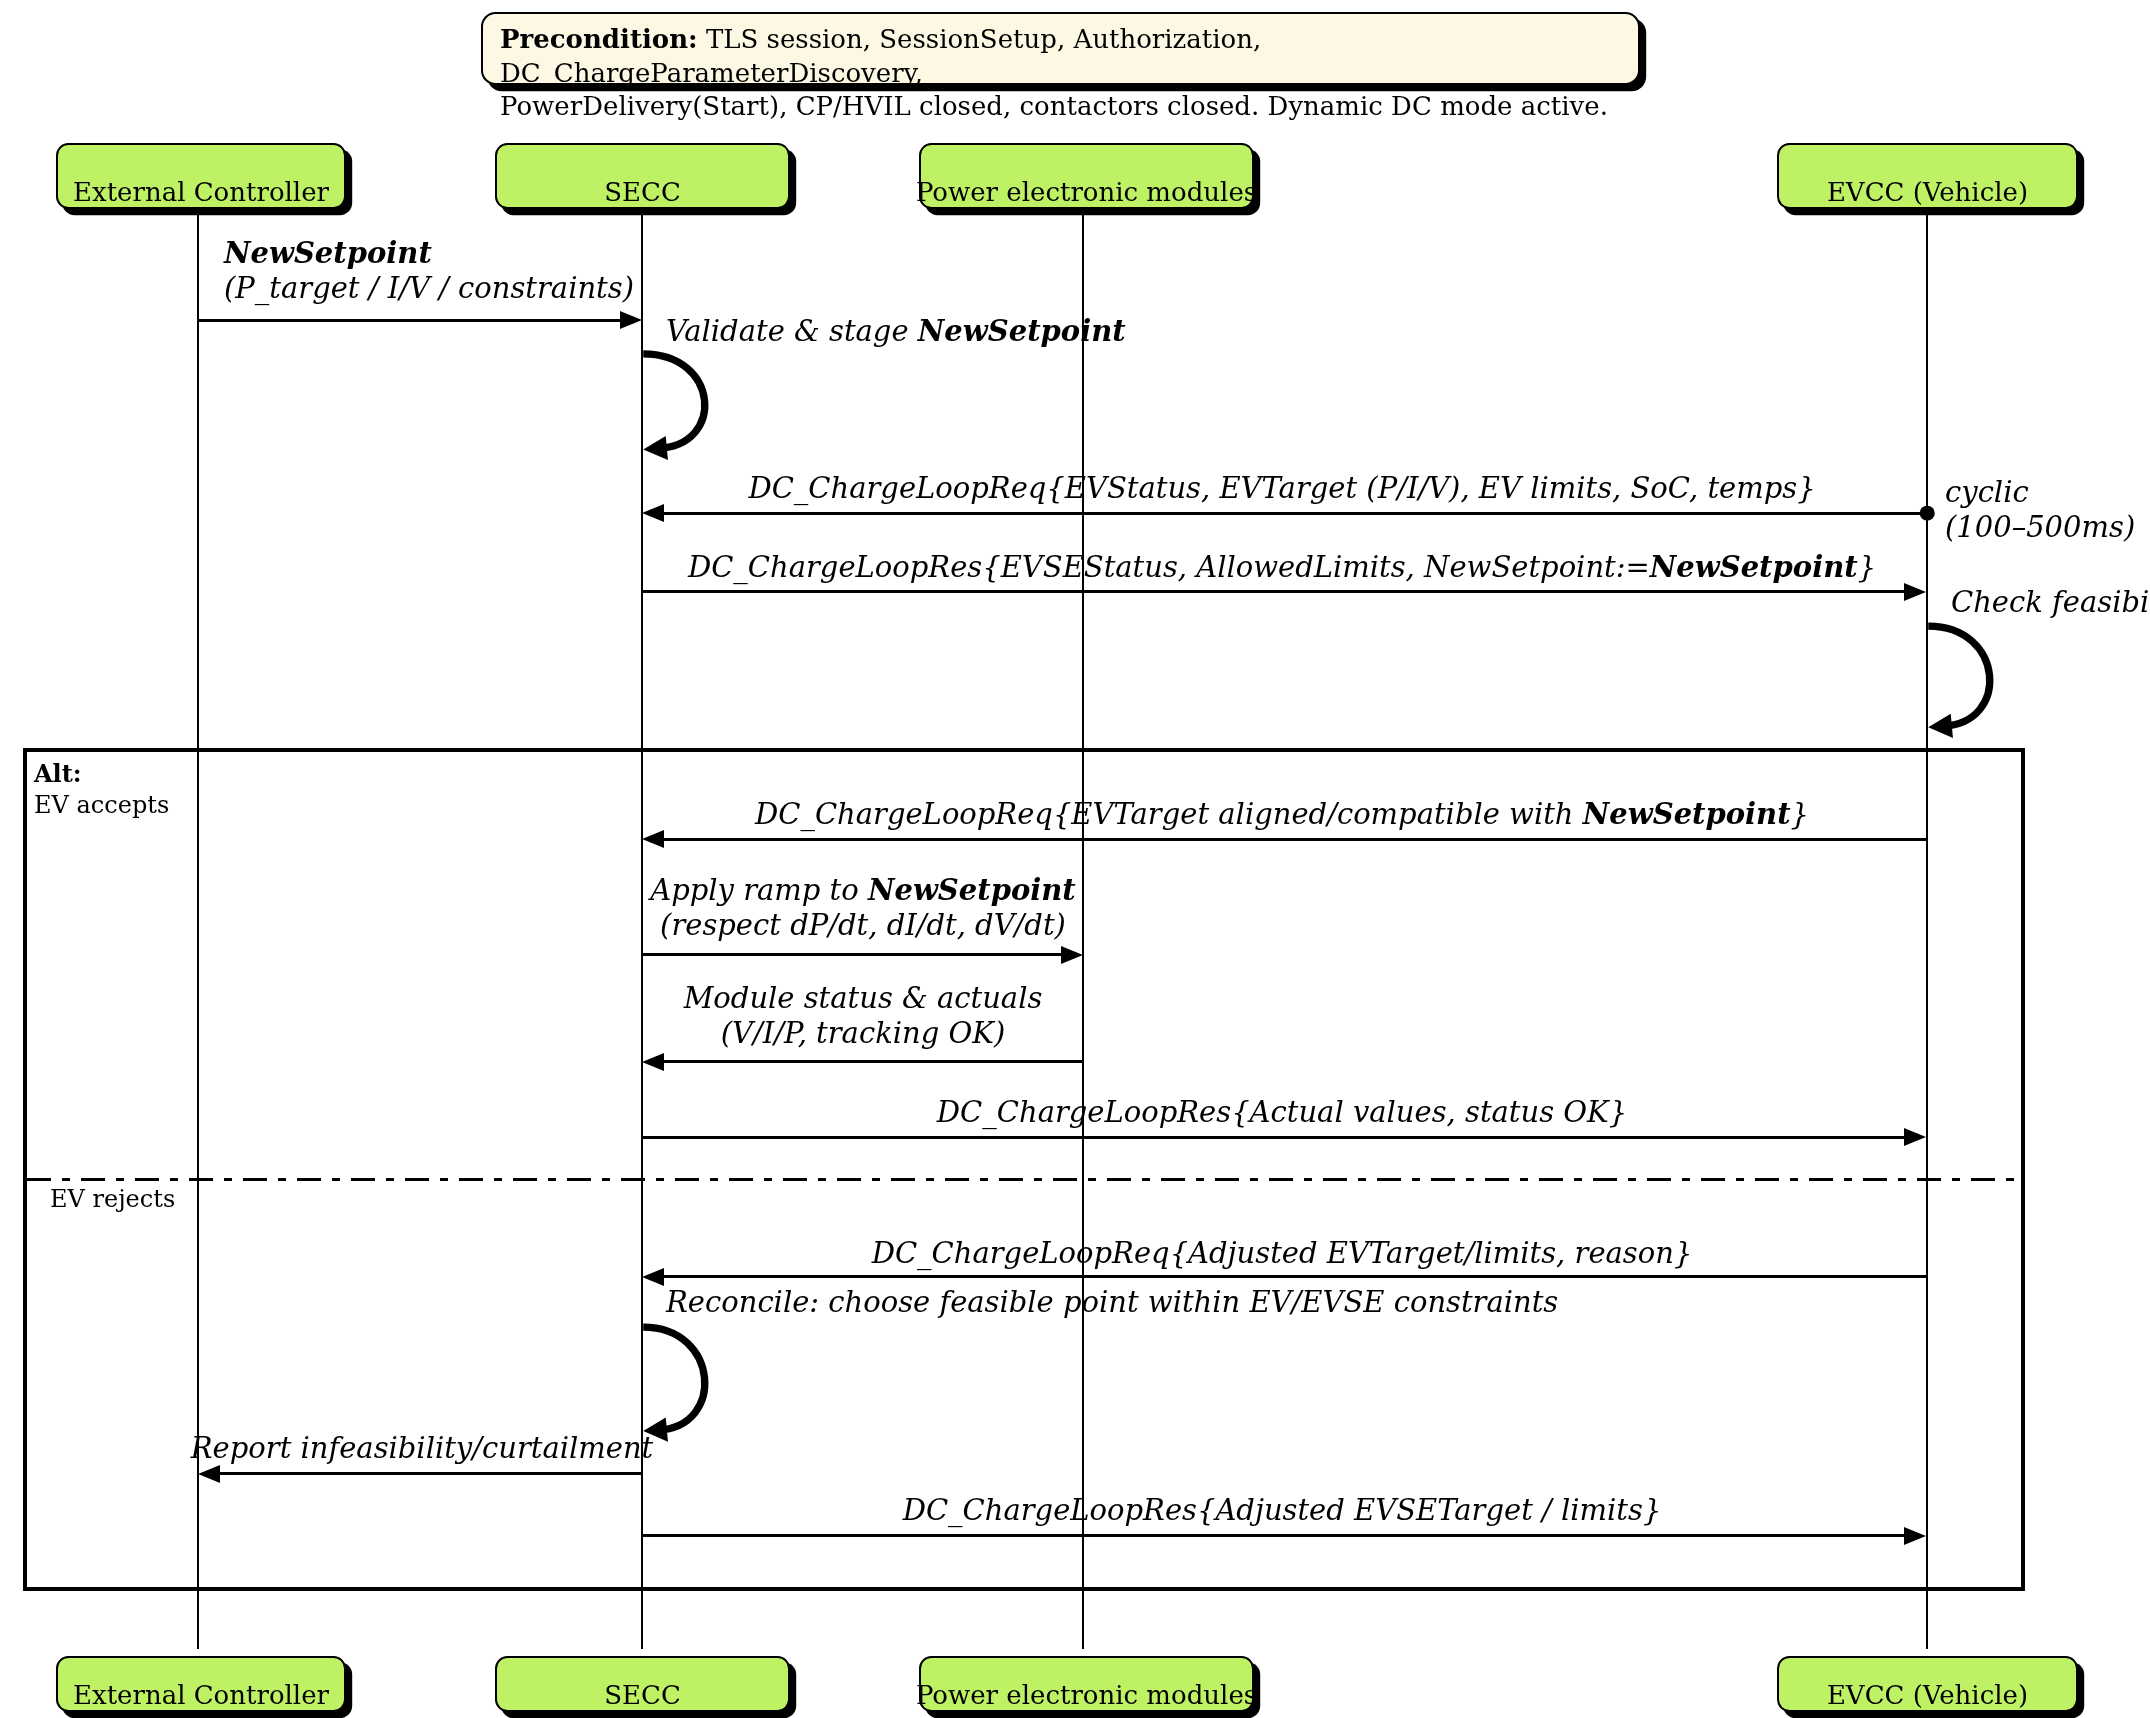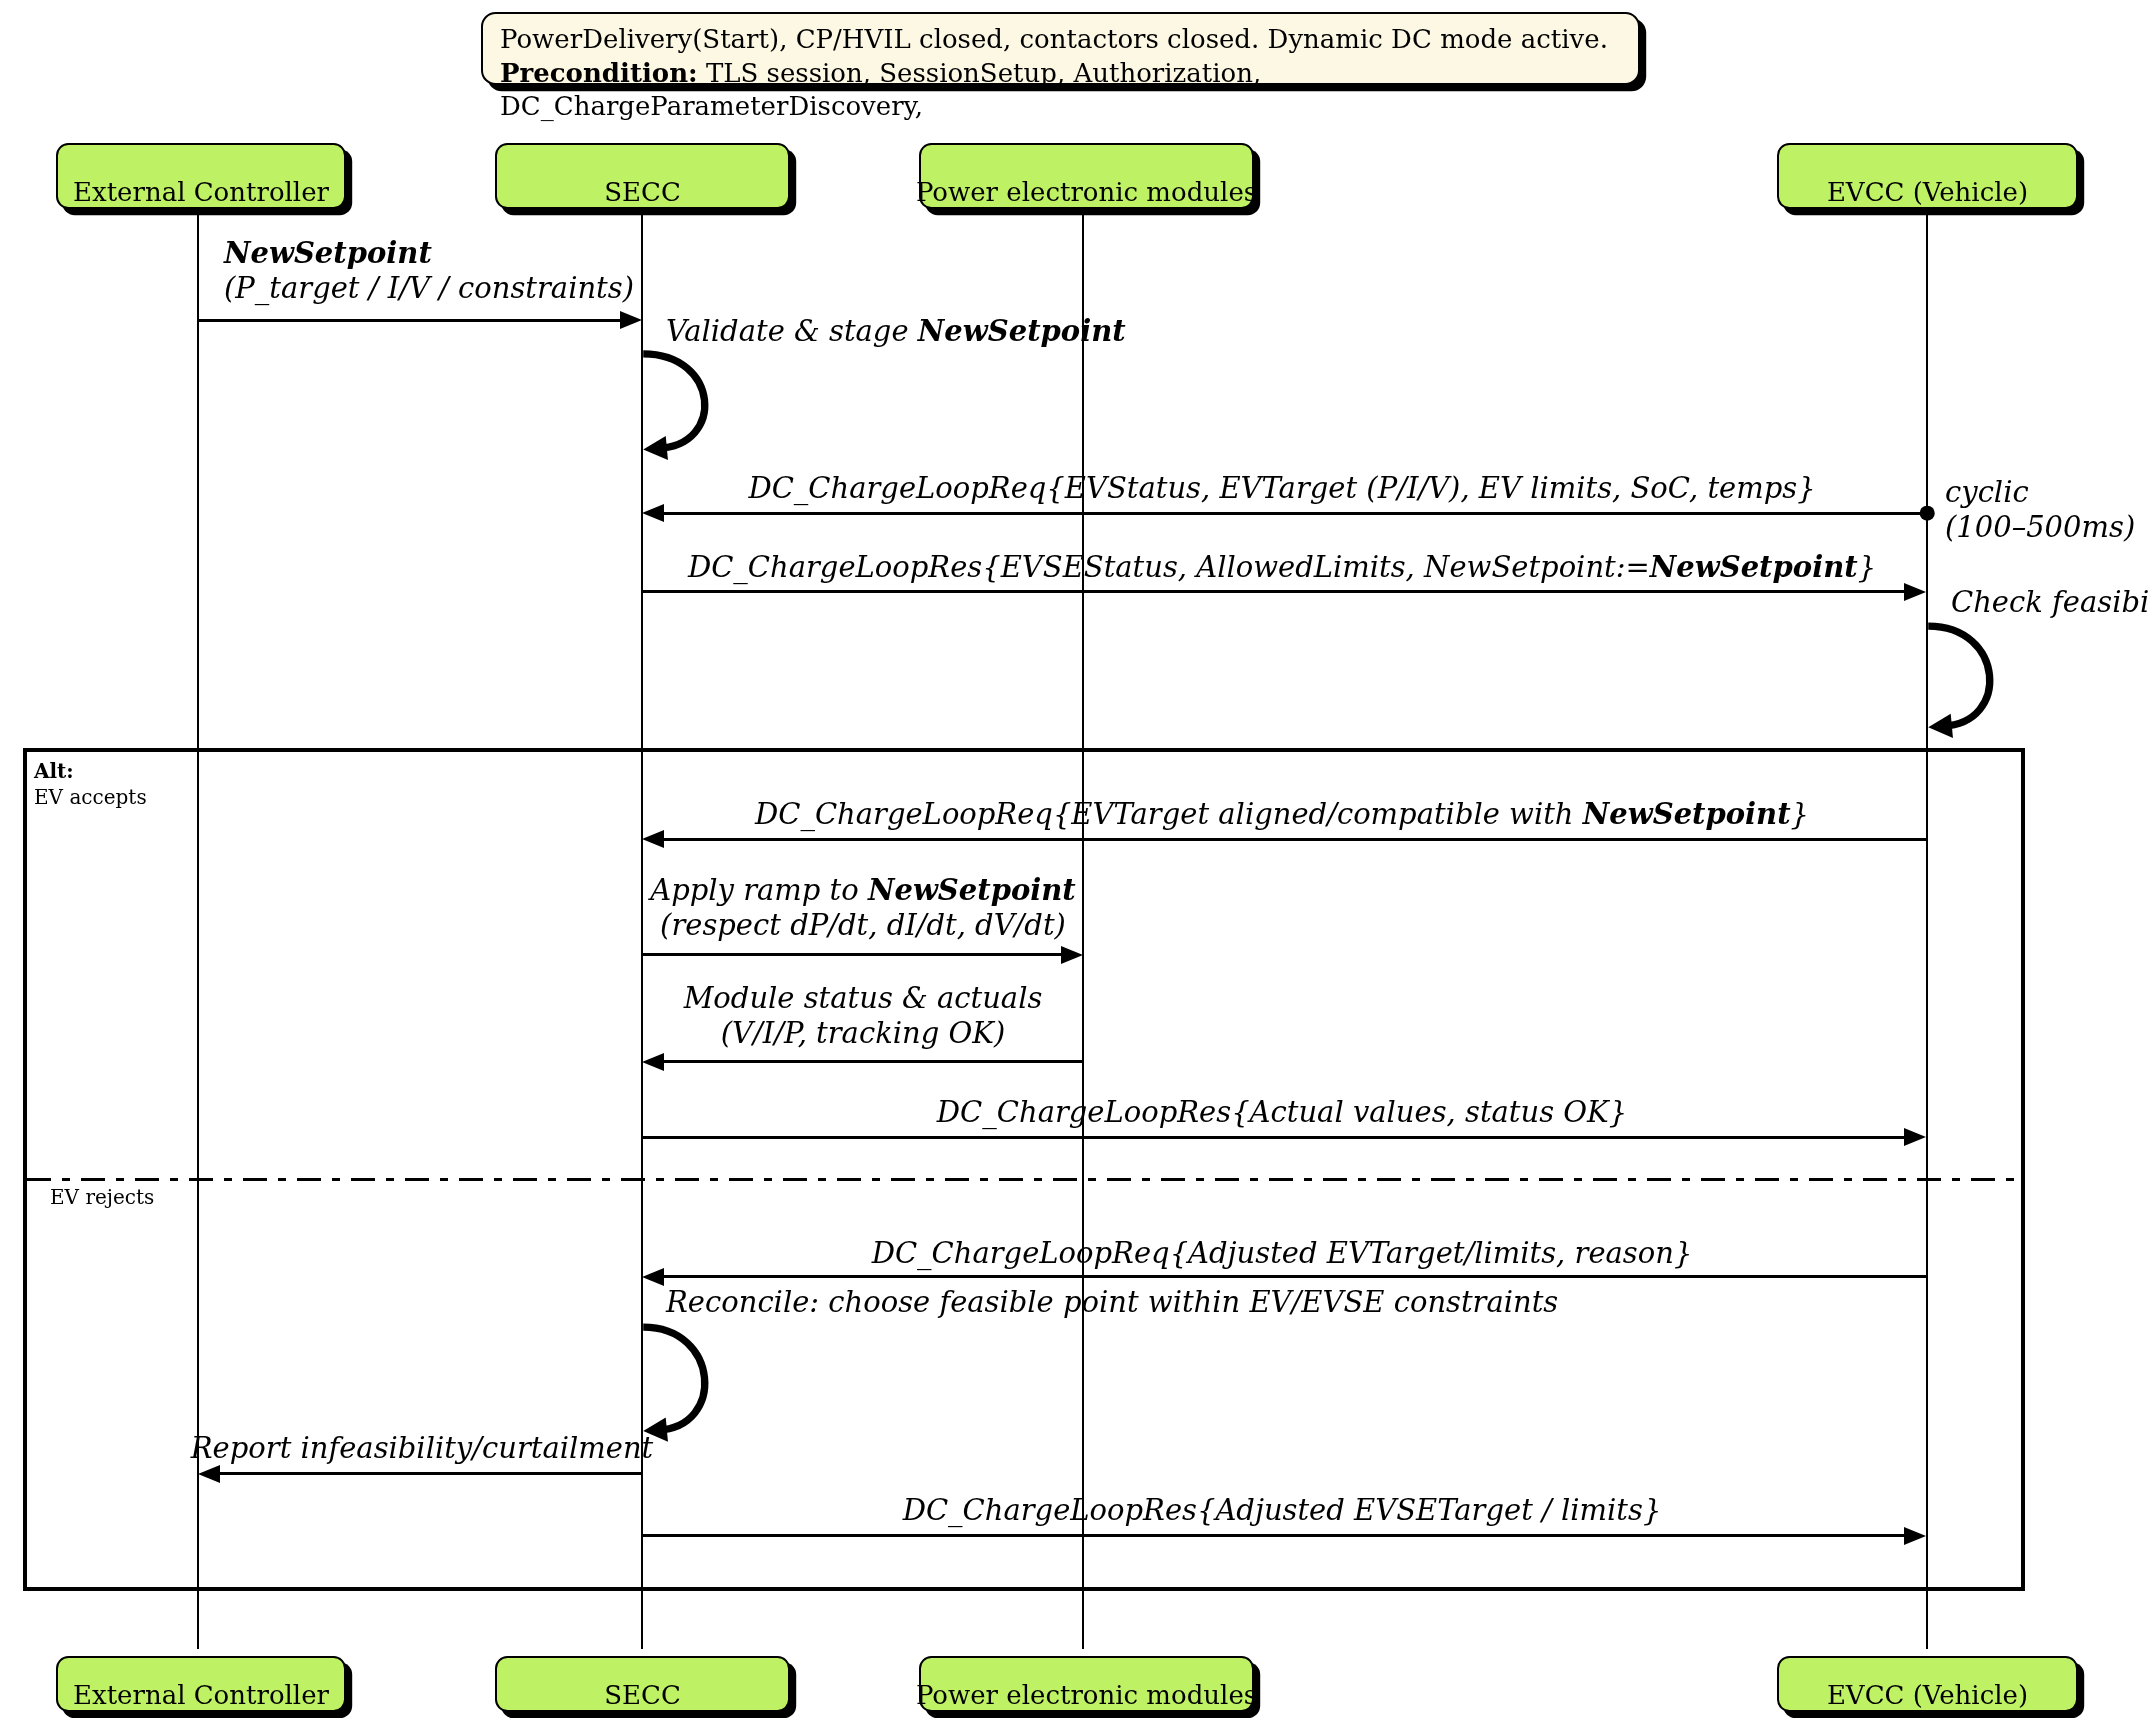--- a/index.html
+++ b/index.html
@@ -43,35 +43,35 @@
   
   .frag{position:absolute;border:4.5px solid #000;box-sizing:border-box;
         background:transparent;}
   .dashdot{position:absolute;height:3.4px;
         background-image:
           repeating-linear-gradient(to right,
             #000 0px,#000 23.6px,
             transparent 23.6px,transparent 35px,
             #000 35px,#000 43px,
             transparent 43px,transparent 54px);}
-  .fraglbl{position:absolute;font-size:20px;line-height:1.3;white-space:nowrap;}
+  .fraglbl{position:absolute;font-size:24px;line-height:1.3;white-space:nowrap;}
   .fraglbl b{font-weight:bold;}
 
   
   .dot{position:absolute;width:14.6px;height:14.6px;border-radius:50%;
        background:#000;transform:translate(-50%,-50%);}
 </style>
 </head>
 <body>
 
 <div id="stage">
 
   <div class="note" style="left:481px;top:12.4px;width:1159px;height:73px;">
+    <div><b>Precondition:</b><span> TLS session, SessionSetup, Authorization, DC_ChargeParameterDiscovery,</span></div>
     <div><span>PowerDelivery(Start), CP/HVIL closed, contactors closed.  Dynamic DC mode active.</span></div>
-    <div><b>Precondition:</b><span> TLS session, SessionSetup, Authorization, DC_ChargeParameterDiscovery,</span></div>
   </div>
 
   <div class="actor" style="left:56px;top:143px;width:290px;height:66px;">
     <span>External Controller</span>
   </div>
   <div class="actor" style="left:495px;top:143px;width:295px;height:66px;">
     <span>SECC</span>
   </div>
   <div class="actor" style="left:919px;top:143px;width:335px;height:66px;">
     <span>Power electronic modules</span>

